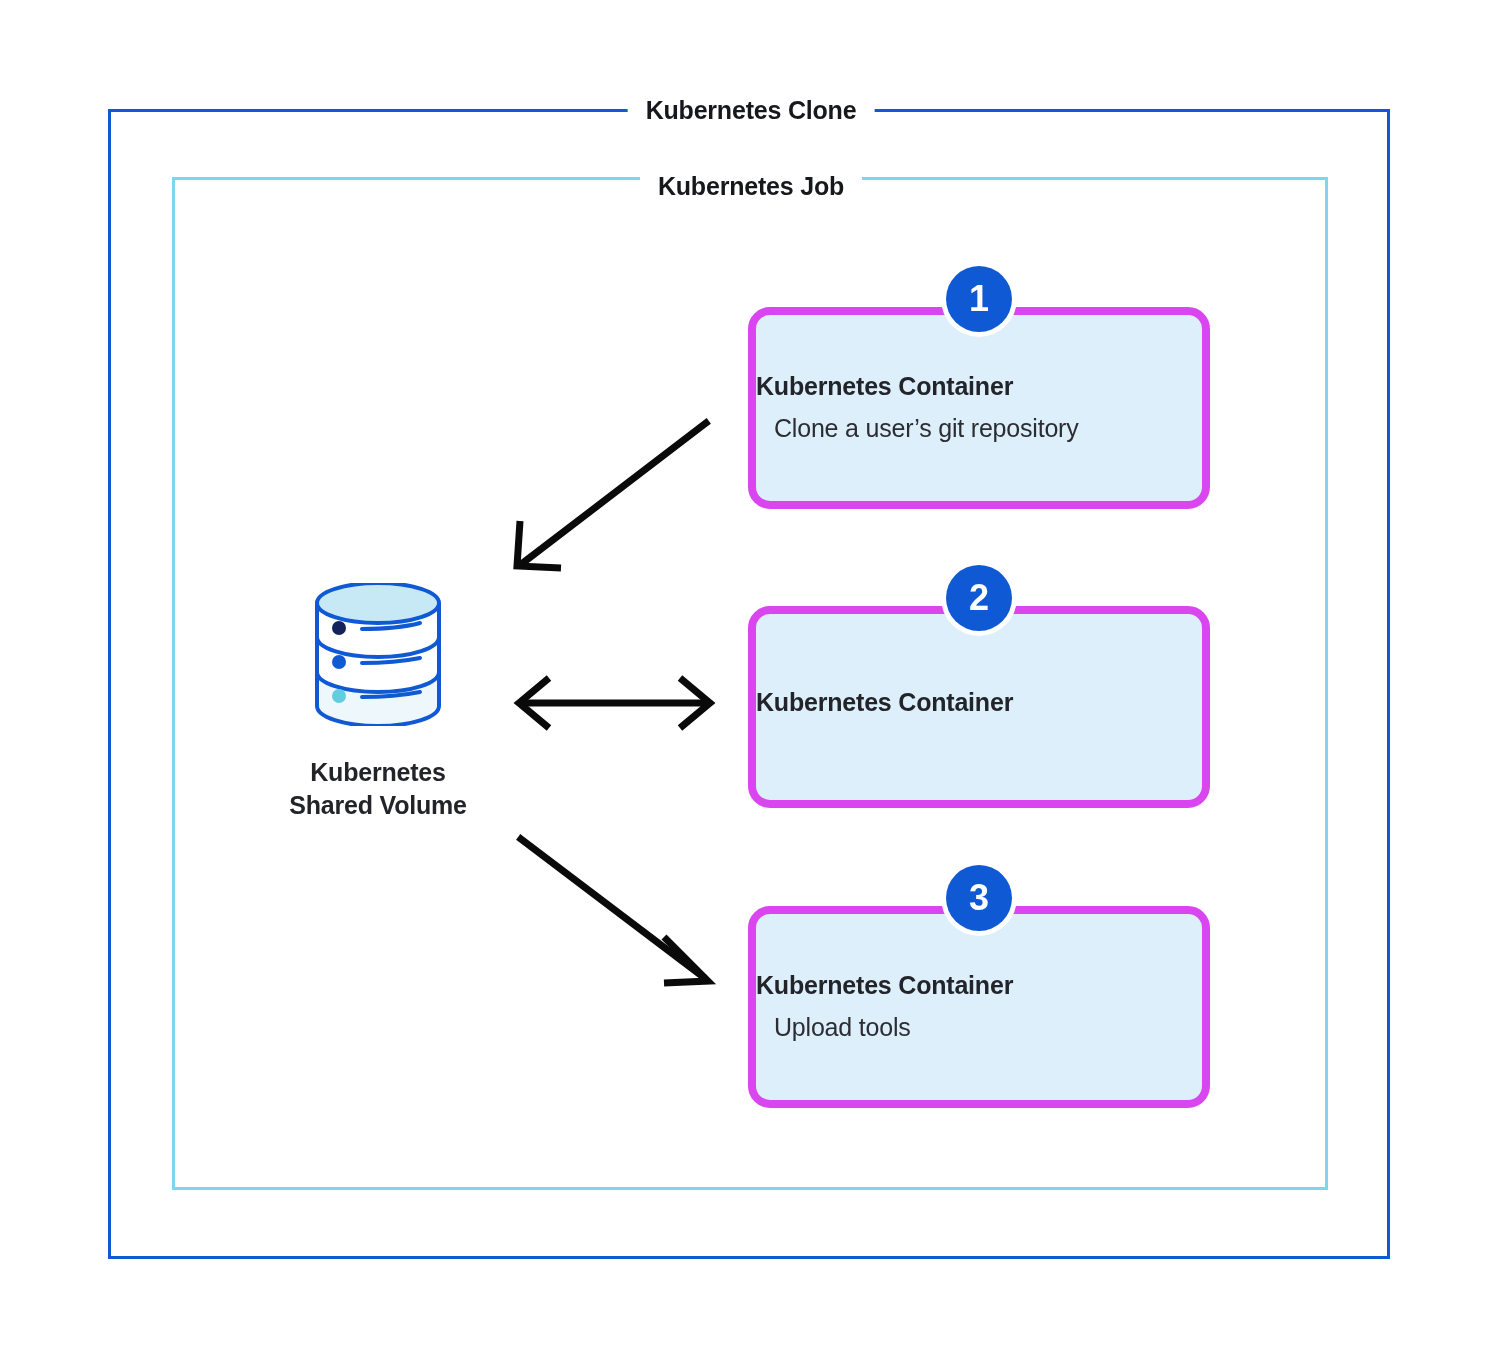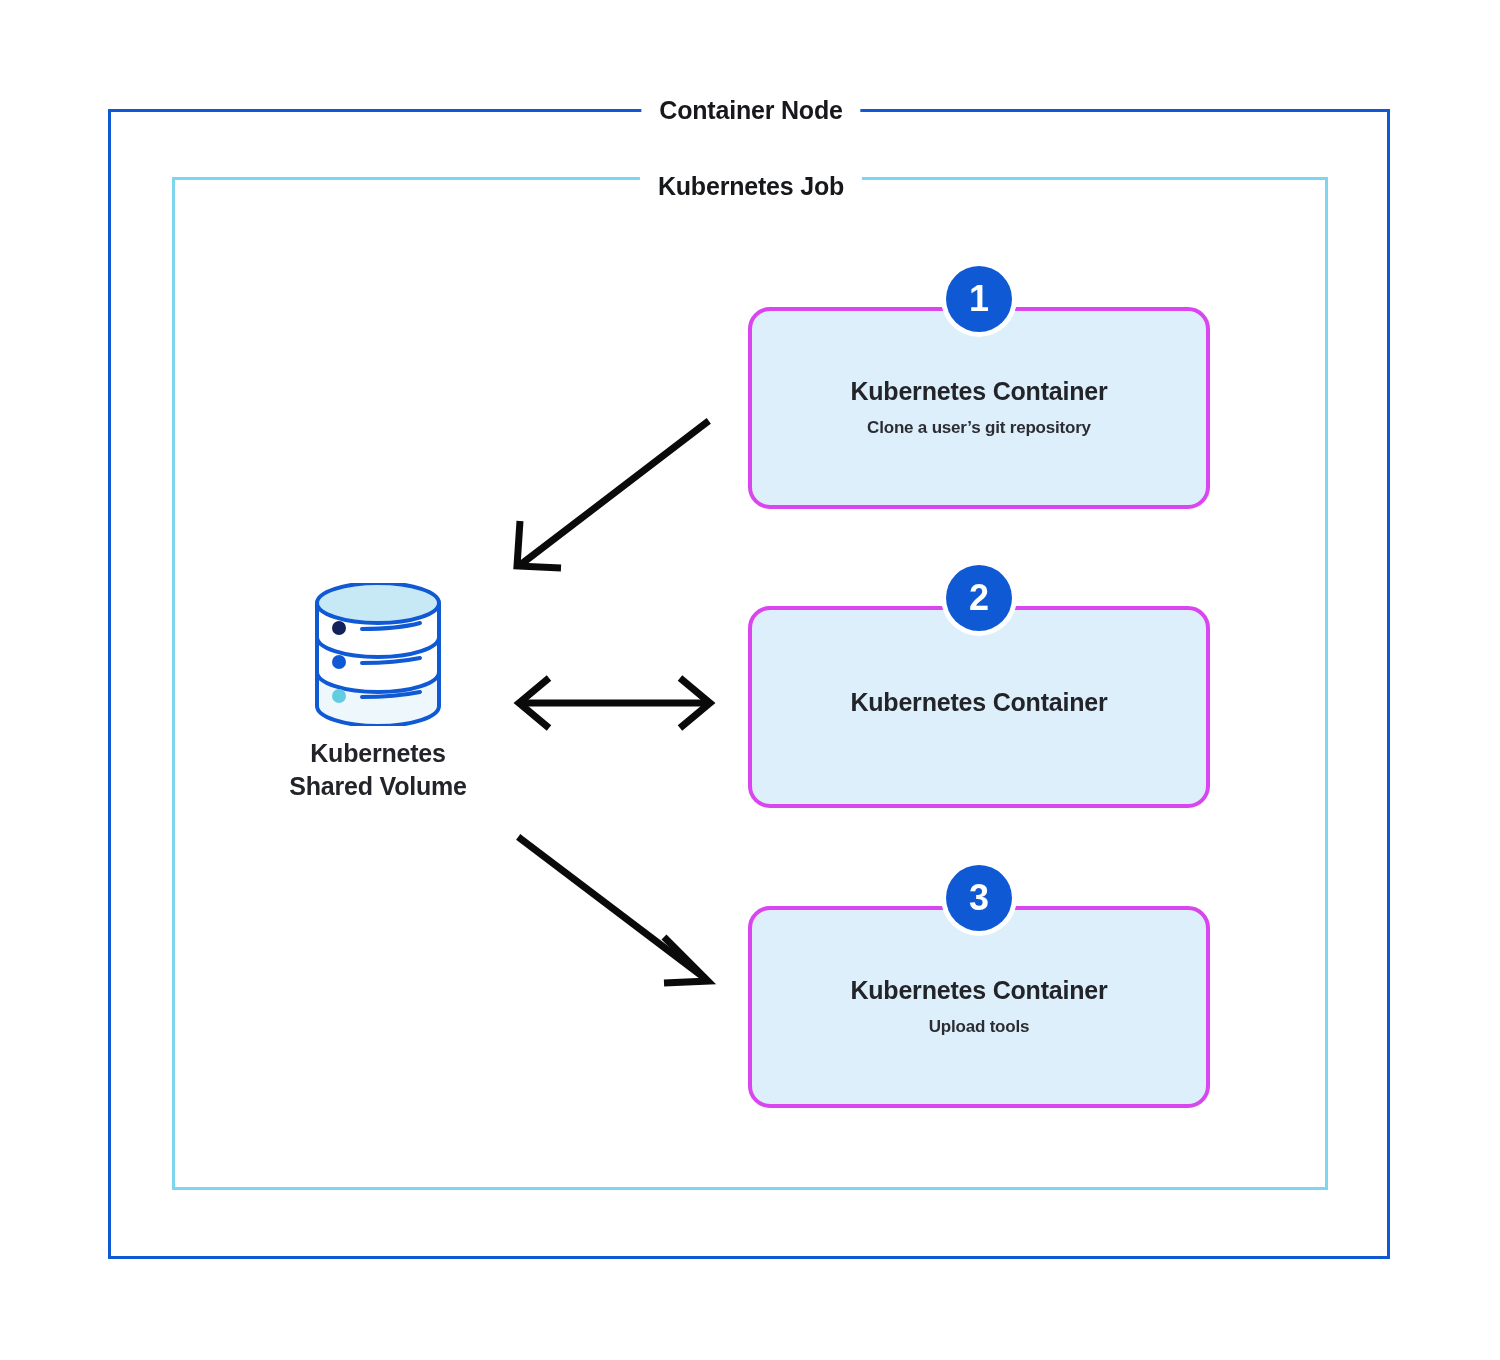--- a/index.html
+++ b/index.html
@@ -56,44 +56,44 @@
   }
   #node-frame-label { left: 751px; top: 110px; }
   #job-frame-label  { left: 751px; top: 186px; }
 
   
   .card {
     position: absolute;
     box-sizing: border-box;
     left: 748px;
     width: 462px;
-    border: 4px solid #d946ef;
+    border: 8px solid #d946ef;
     border-radius: 22px;
     background: #ddeffb;
     display: flex;
     flex-direction: column;
-    align-items: center;
+    align-items: flex-start;
     justify-content: center;
     text-align: center;
   }
   #card-1 { top: 307px; height: 202px; }
   #card-2 { top: 606px; height: 202px; }
   #card-3 { top: 906px; height: 202px; }
 
   .card-title {
     font-size: 25px;
     font-weight: bold;
     color: #23242a;
     line-height: 1.2;
     letter-spacing: -0.2px;
     margin-bottom: 11px;
   }
   .card-desc {
-    font-size: 17px;
-    font-weight: bold;
+    font-size: 25px;
+    font-weight: normal;
     color: #2c2d33;
     line-height: 1.32;
     letter-spacing: -0.2px;
     padding: 0 18px;
   }
 
   
   .step-badge {
     position: absolute;
     width: 66px;
@@ -119,21 +119,21 @@
     position: absolute;
     left: 243px;
     top: 583px;
     width: 270px;
     display: flex;
     flex-direction: column;
     align-items: center;
   }
   #volume-icon { width: 142px; height: 143px; display: block; }
   #volume-label {
-    margin-top: 11px;
+    margin-top: 30px;
     font-size: 25px;
     font-weight: bold;
     color: #23242a;
     text-align: center;
     line-height: 1.32;
     letter-spacing: -0.2px;
     white-space: pre-line;
   }
 
   
@@ -158,21 +158,21 @@
     stroke-linecap: butt;
     stroke-linejoin: miter;
   }
 </style>
 </head>
 <body>
 
 <div id="stage">
 
   <div class="frame" id="node-frame"></div>
-  <div class="frame-label" id="node-frame-label">Container Node</div>
+  <div class="frame-label" id="node-frame-label">Kubernetes Clone</div>
 
   <div class="frame" id="job-frame"></div>
   <div class="frame-label" id="job-frame-label">Kubernetes Job</div>
 
   <div id="volume-group">
     <svg id="volume-icon" viewBox="0 0 142 143">
 
       <path d="M10 20 L10 123 A61 20 0 0 0 132 123 L132 20 Z" fill="#ffffff"></path>
 
       <path d="M10 89 L10 123 A61 20 0 0 0 132 123 L132 89 A61 20 0 0 1 10 89 Z" fill="#eef8fc"></path>

